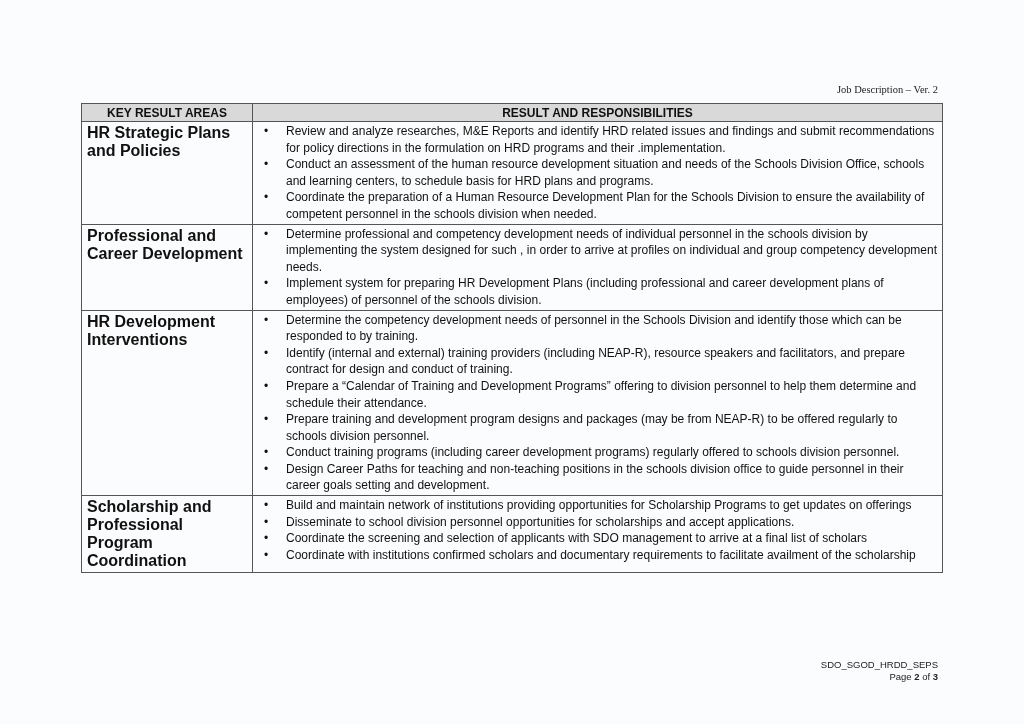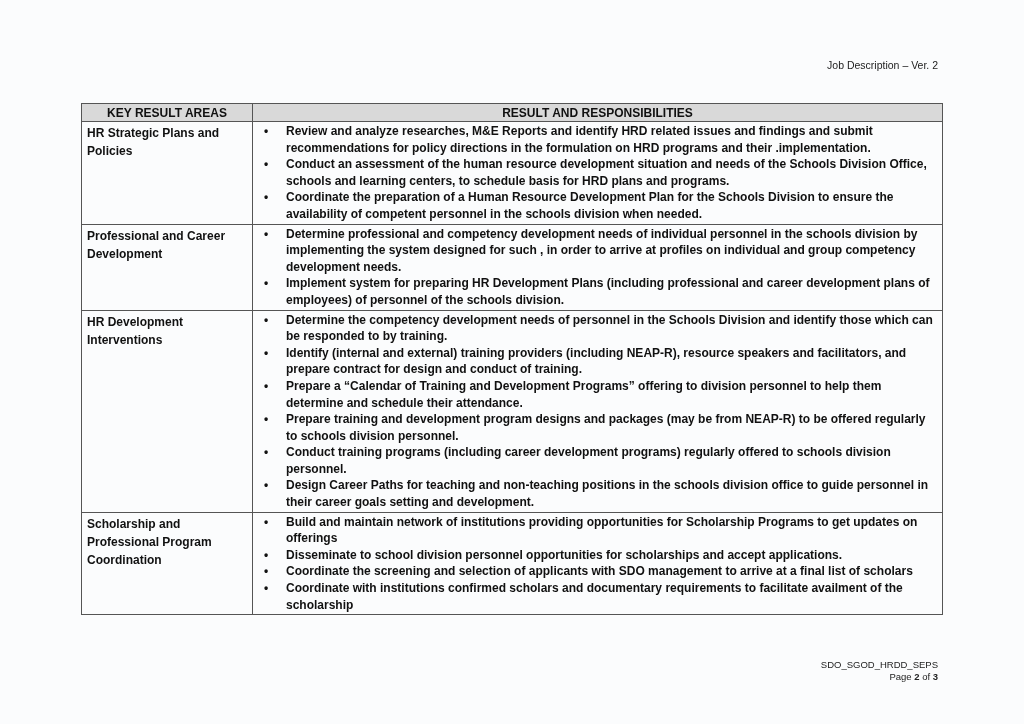--- a/index.html
+++ b/index.html
@@ -4,43 +4,43 @@
 <style>
   html, body { margin: 0; padding: 0; }
   body {
     width: 1024px; height: 724px; overflow: hidden;
     background: #fbfcfd;
     font-family: "Liberation Sans", sans-serif;
     color: #111;
     position: relative;
   }
   .header-right {
-    position: absolute; top: 59px; right: 86px;
-    font-size: 10.5px; color: #222;
+    position: absolute; top: 84px; right: 86px;
+    font-size: 10.5px; color: #222; font-family: Liberation Serif, serif;
   }
   table.jd {
     position: absolute; left: 81px; top: 103px;
     width: 862px; border-collapse: collapse;
     font-size: 12px; line-height: 16.6px;
   }
   table.jd th, table.jd td {
     border: 1.5px solid #555;
     vertical-align: top;
   }
   table.jd th {
     background: #d9d9d9; font-weight: bold; text-align: center;
     padding: 1px 4px 0 4px; height: 16px; line-height: 16px; margin-left: 19px;
   }
   th.col-kra { width: 162px; }
   td.kra {
     font-weight: bold; padding: 2px 5px 2px 5px;
-    font-size: 12px; line-height: 18px;
+    font-size: 16px; line-height: 18px;
   }
   td.duties { padding: 1px 4px 1px 4px; }
-  ul.duty-list { margin: 0; padding: 0; list-style: none; font-weight: bold; }
+  ul.duty-list { margin: 0; padding: 0; list-style: none; }
   ul.duty-list li {
     position: relative; padding-left: 29px;
   }
   ul.duty-list li::before {
     content: "\2022"; position: absolute; left: 7px; top: 0;
     font-size: 12px;
   }
   .footer {
     position: absolute; top: 659px; right: 86px;
     text-align: right; font-size: 9.5px; line-height: 11.5px; color: #222;

